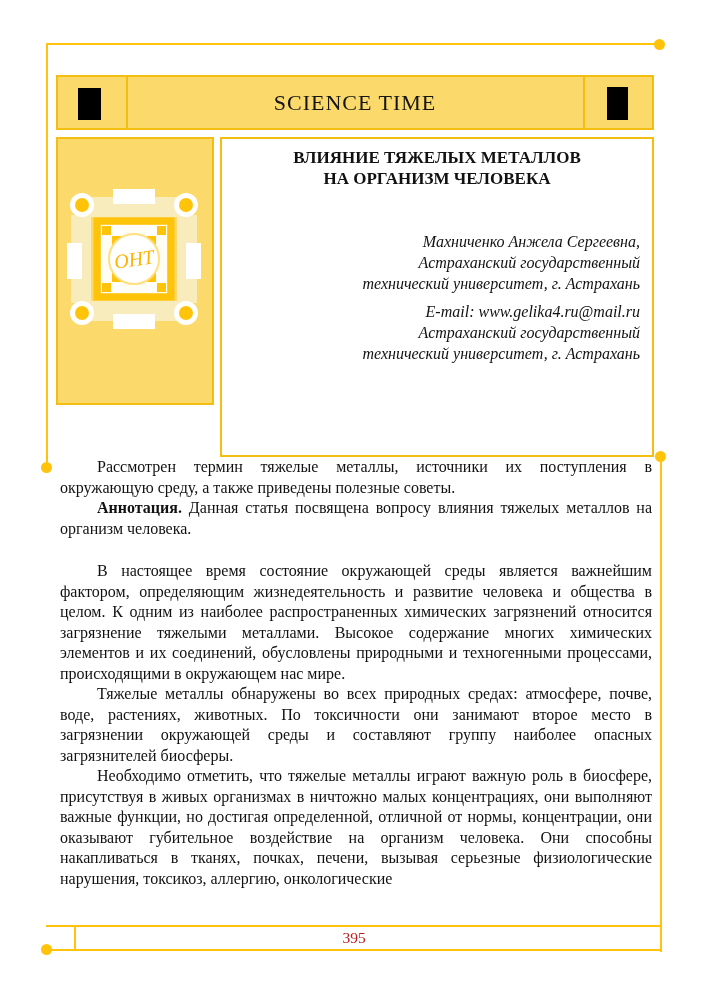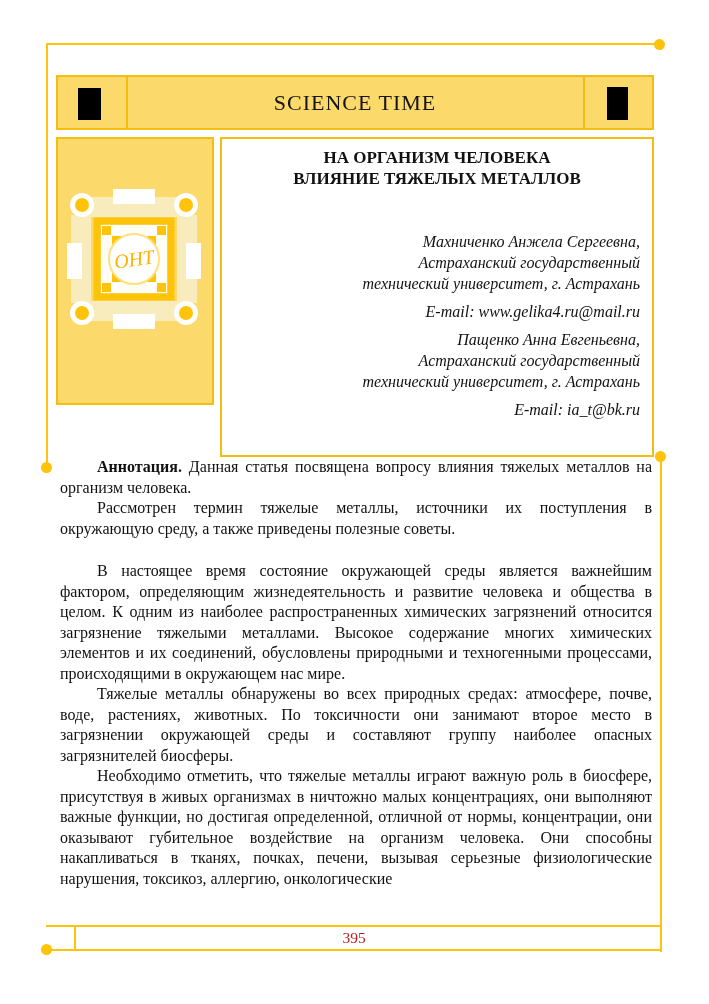--- a/index.html
+++ b/index.html
@@ -127,38 +127,36 @@
           <circle cx="121" cy="128" r="7" fill="#FFC40A"></circle>
       </g>
 
       <circle cx="69" cy="74" r="25" fill="#ffffff" stroke="#FFDF7E" stroke-width="2"></circle>
       <text x="69" y="81" text-anchor="middle" font-size="20" font-style="italic" fill="#FFB300" font-family="Liberation Serif, serif" transform="rotate(-8 69 74)">ОНТ</text>
     </svg>
   </div>
 
   <div class="author-box">
     <div class="art-title">
+      <div>ВЛИЯНИЕ ТЯЖЕЛЫХ МЕТАЛЛОВ</div>
       <div>НА ОРГАНИЗМ ЧЕЛОВЕКА</div>
-      <div>ВЛИЯНИЕ ТЯЖЕЛЫХ МЕТАЛЛОВ</div>
     </div>
     <div class="authors-block">
       <div class="mt-lg">Махниченко Анжела Сергеевна,</div>
       <div>Астраханский государственный</div>
       <div>технический университет, г. Астрахань</div>
       <div class="mt-md">E-mail: www.gelika4.ru@mail.ru</div>
-      <div class="mt-md">Пащенко Анна Евгеньевна,</div>
       <div>Астраханский государственный</div>
       <div>технический университет, г. Астрахань</div>
-      <div class="mt-md">E-mail: ia_t@bk.ru</div>
     </div>
   </div>
 
   <div class="text-col">
+    <p>Рассмотрен термин тяжелые металлы, источники их поступления в окружающую среду, а также приведены полезные советы.</p>
     <p><span class="lead">Аннотация.</span> <span>Данная статья посвящена вопросу влияния тяжелых металлов на организм человека.</span></p>
-    <p>Рассмотрен термин тяжелые металлы, источники их поступления в окружающую среду, а также приведены полезные советы.</p>
     <p class="body-gap">В настоящее время состояние окружающей среды является важнейшим фактором, определяющим жизнедеятельность и развитие человека и общества в целом. К одним из наиболее распространенных химических загрязнений относится загрязнение тяжелыми металлами. Высокое содержание многих химических элементов и их соединений, обусловлены природными и техногенными процессами, происходящими в окружающем нас мире.</p>
     <p>Тяжелые металлы обнаружены во всех природных средах: атмосфере, почве, воде, растениях, животных. По токсичности они занимают второе место в загрязнении окружающей среды и составляют группу наиболее опасных загрязнителей биосферы.</p>
     <p>Необходимо отметить, что тяжелые металлы играют важную роль в биосфере, присутствуя в живых организмах в ничтожно малых концентрациях, они выполняют важные функции, но достигая определенной, отличной от нормы, концентрации, они оказывают губительное воздействие на организм человека. Они способны накапливаться в тканях, почках, печени, вызывая серьезные физиологические нарушения, токсикоз, аллергию, онкологические</p>
   </div>
 
   <div class="footer-num">395</div>
 
 </div>
 
 </body></html>

